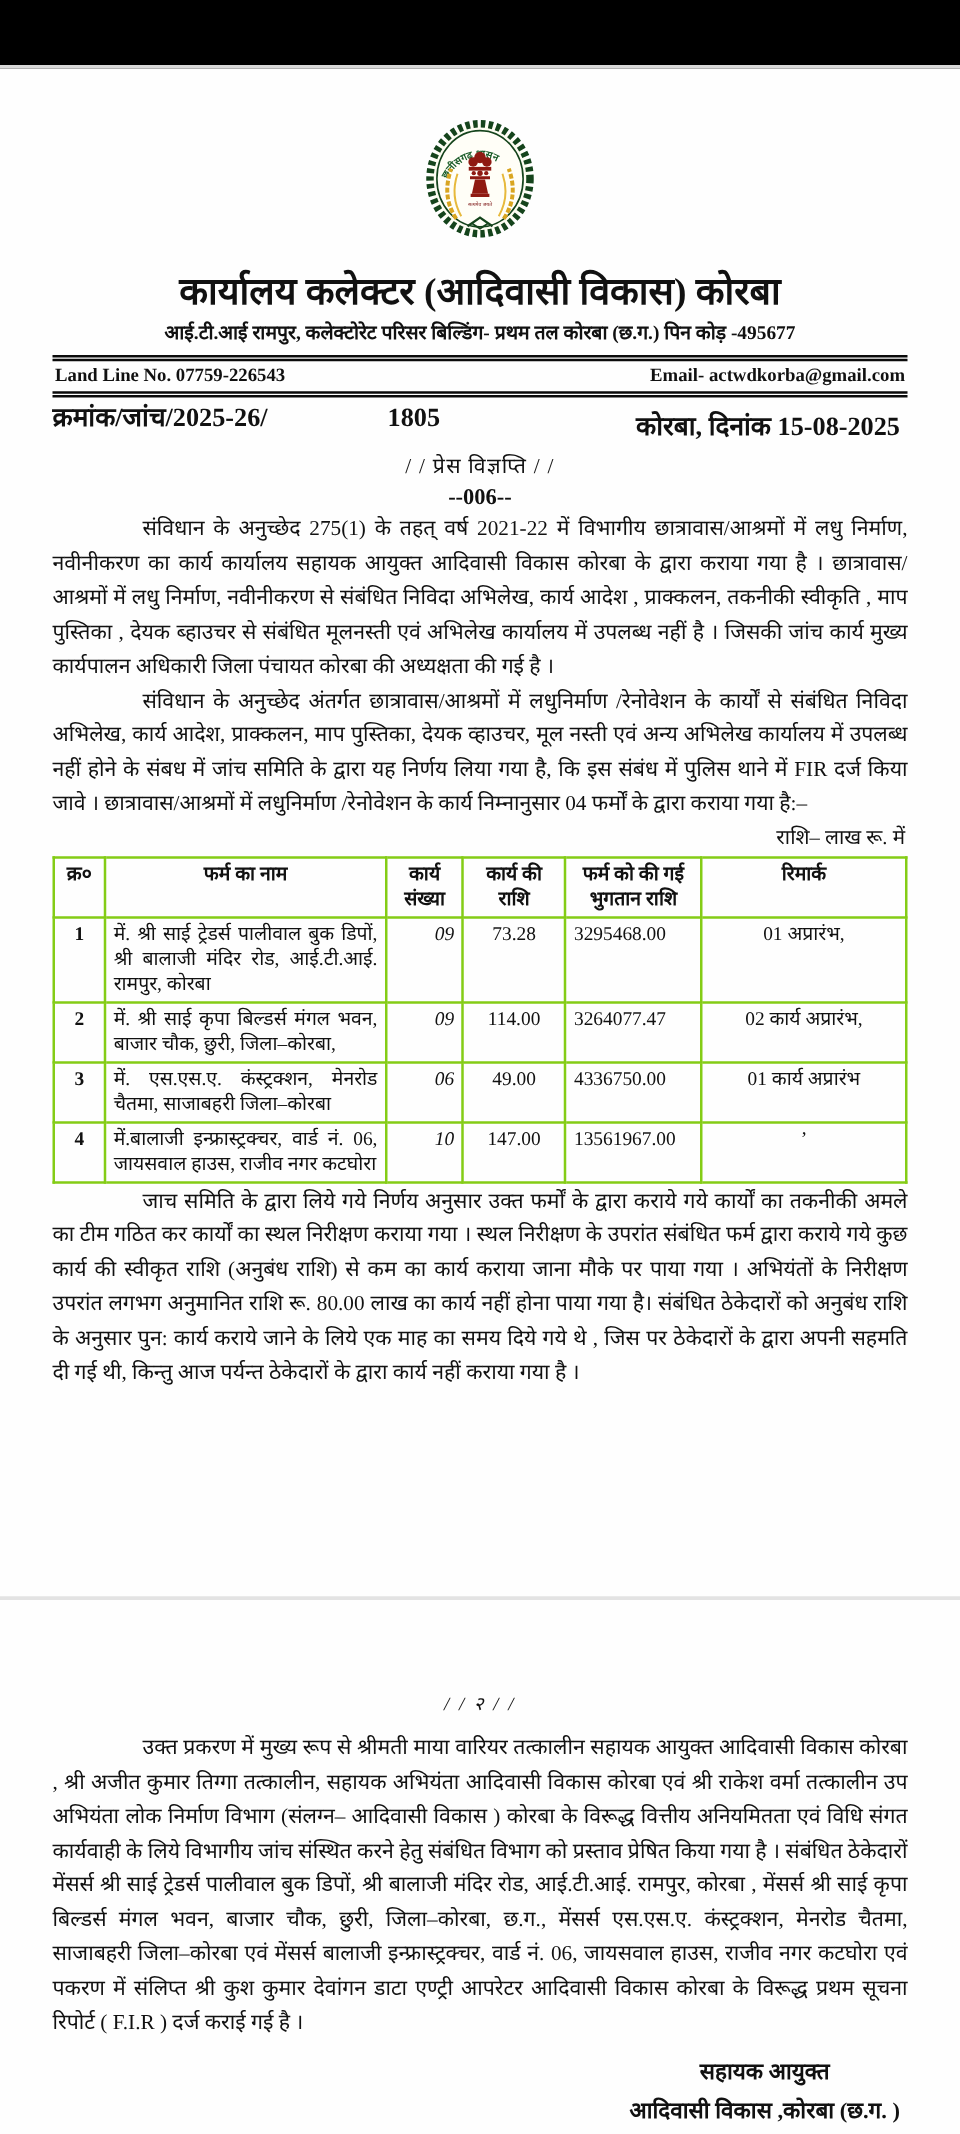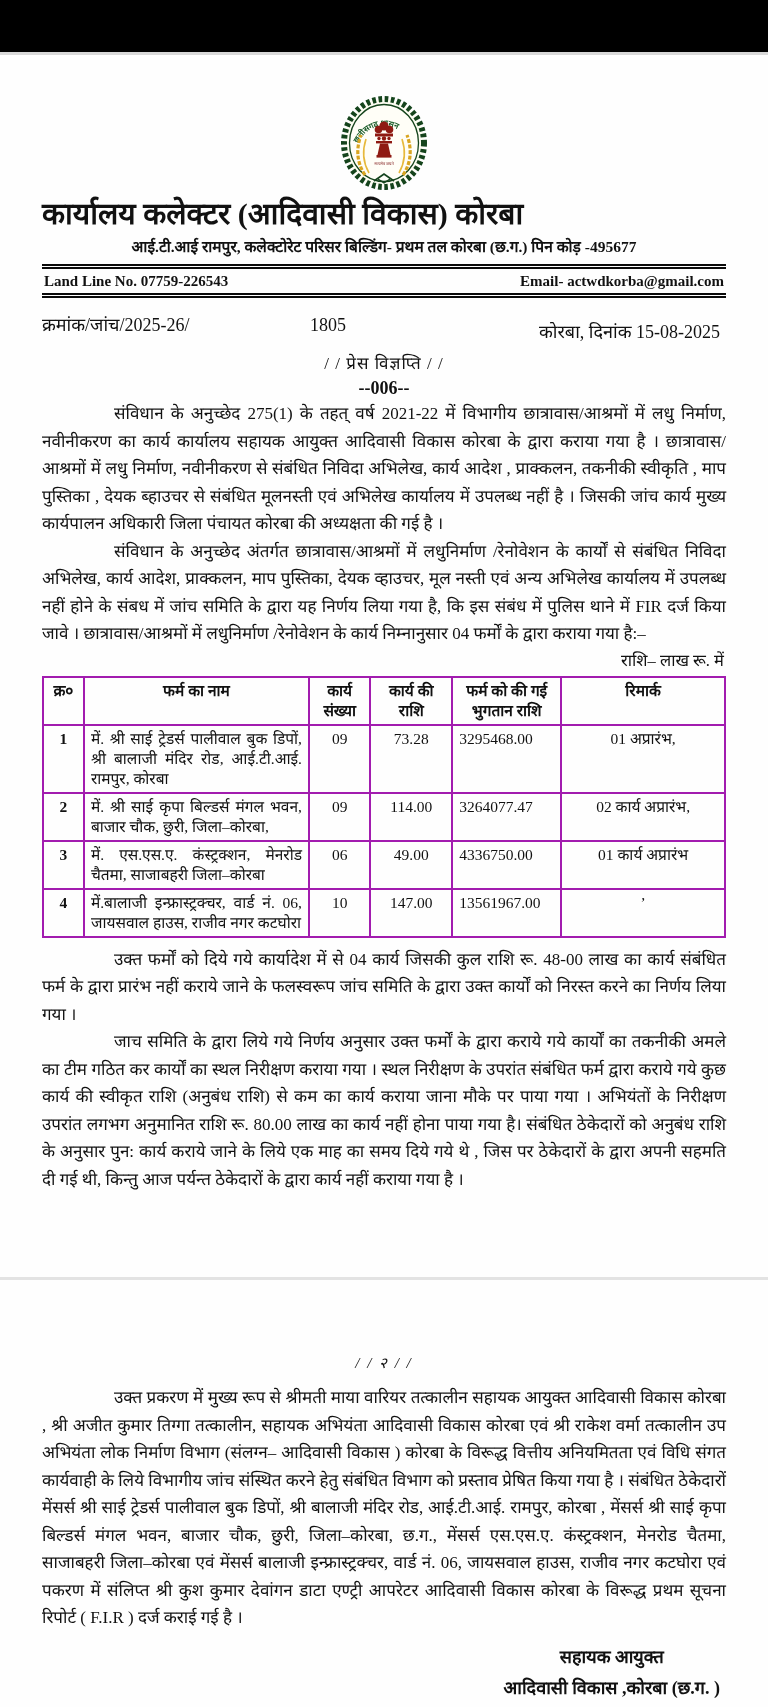--- a/index.html
+++ b/index.html
@@ -7,47 +7,47 @@
   body { width:768px; font-family:"Liberation Serif","DejaVu Serif",serif; color:#111; }
   .page { position:relative; width:768px; height:1707px; background:#fefefe; overflow:hidden; }
 
   .top-bar { height:55px; background:#000; border-bottom:3px solid #d9d9d9; }
 
   .doc { padding:0 42px; }
 
   .emblem-wrap { margin-top:40px; text-align:center; }
   .emblem-wrap svg { width:88px; height:96px; }
 
-  .office-title { margin-top:0; text-align:left; font-size:30px; font-weight:bold; line-height:38px; }
+  .office-title { margin-top:19px; text-align:center; font-size:30px; font-weight:bold; line-height:38px; }
   .district-title { text-align:center; font-size:28px; font-weight:bold; line-height:36px; }
   .address-line { margin-top:3px; text-align:center; font-size:15.5px; font-weight:bold; line-height:22px; }
 
   .double-rule { margin-top:6px; height:5px; border-top:2.5px solid #0a0a0a; border-bottom:2px solid #0a0a0a; }
   .double-rule.second { margin-top:0; }
 
   .contact-row { display:flex; justify-content:space-between; align-items:center; padding:2px 2px; font-size:15px; font-weight:bold; line-height:20px;gap:20px; }
 
-  .ref-row { position:relative; margin-top:16px; font-size:18px; font-weight:normal; line-height:22px; height:24px; }
+  .ref-row { position:relative; margin-top:5px; font-size:21px; font-weight:bold; line-height:22px; height:24px; }
   .ref-no { position:absolute; left:0; top:0; }
   .ref-dispatch { position:absolute; left:268px; top:0; }
   .ref-place { position:absolute; right:6px; top:7px; }
 
   .press-title { margin-top:14px; text-align:center; font-size:17px; line-height:24px; letter-spacing:1px; }
   .sep-000 { text-align:center; font-size:18px; font-weight:bold; line-height:24px; }
 
   .body-para { font-size:17px; line-height:27.5px; text-align:justify; text-indent:72px; }
 
   .amount-note { text-align:right; font-size:16.5px; line-height:26px; padding-right:2px; }
 
   table.firm-table { width:100%; border-collapse:collapse; margin-top:2px; }
-  table.firm-table th, table.firm-table td { border:2px solid #a21caf; font-size:15.5px; line-height:20px; padding:3px 6px; vertical-align:top; }
+  table.firm-table th, table.firm-table td { border:2px solid #84cc16; font-size:15.5px; line-height:20px; padding:3px 6px; vertical-align:top; }
   table.firm-table th { font-weight:bold; text-align:center; }
   td.c-sn { text-align:center; font-weight:bold; width:6%; }
   td.c-firm { text-align:left; width:33%; text-align:justify; }
-  td.c-works { text-align:center; width:9%; }
+  td.c-works { text-align:right; width:9%;font-style:italic; }
   td.c-amount { text-align:center; width:12%;margin-left:28px; }
   td.c-paid { text-align:left; width:16%; }
   td.c-remark { text-align:center; width:24%; }
 
   .post-table { margin-top:8px; }
 
   .page-separator { position:absolute; left:0; top:1277px; width:768px; height:3px; background:#e3e3e3; }
   .page2-marker { position:absolute; left:0; top:1352px; width:768px; text-align:center; font-size:15px; font-style:italic; letter-spacing:2px; }
   .para5 { position:absolute; left:42px; right:42px; top:1384px; }
   .signature { position:absolute; right:48px; top:1642px; text-align:center; font-size:18px; font-weight:bold; line-height:31px; }
@@ -155,21 +155,20 @@
           <td class="c-sn">4</td>
           <td class="c-firm">में.बालाजी इन्फ्रास्ट्रक्चर, वार्ड नं. 06, जायसवाल हाउस, राजीव नगर कटघोरा</td>
           <td class="c-works">10</td>
           <td class="c-amount">147.00</td>
           <td class="c-paid">13561967.00</td>
           <td class="c-remark">’</td>
         </tr>
       </tbody>
     </table>
 
-    <p class="body-para post-table">उक्त फर्मों को दिये गये कार्यादेश में से 04 कार्य जिसकी कुल राशि रू. 48-00 लाख का कार्य संबंधित फर्म के द्वारा प्रारंभ नहीं कराये जाने के फलस्वरूप जांच समिति के द्वारा उक्त कार्यों को निरस्त करने का निर्णय लिया गया ।</p>
     <p class="body-para">जाच समिति के द्वारा लिये गये निर्णय अनुसार उक्त फर्मों के द्वारा कराये गये कार्यों का तकनीकी अमले का टीम गठित कर कार्यों का स्थल निरीक्षण कराया गया । स्थल निरीक्षण के उपरांत संबंधित फर्म द्वारा कराये गये कुछ कार्य की स्वीकृत राशि (अनुबंध राशि) से कम का कार्य कराया जाना मौके पर पाया गया । अभियंतों के निरीक्षण उपरांत लगभग अनुमानित राशि रू. 80.00 लाख का कार्य नहीं होना पाया गया है। संबंधित ठेकेदारों को अनुबंध राशि के अनुसार पुन: कार्य कराये जाने के लिये एक माह का समय दिये गये थे , जिस पर ठेकेदारों के द्वारा अपनी सहमति दी गई थी, किन्तु आज पर्यन्त ठेकेदारों के द्वारा कार्य नहीं कराया गया है ।</p>
 
   </div>
 
   <div class="page-separator"></div>
   <div class="page2-marker">/ / २ / /</div>
 
   <p class="body-para para5">उक्त प्रकरण में मुख्य रूप से श्रीमती माया वारियर तत्कालीन सहायक आयुक्त आदिवासी विकास कोरबा , श्री अजीत कुमार तिग्गा तत्कालीन, सहायक अभियंता आदिवासी विकास कोरबा एवं श्री राकेश वर्मा तत्कालीन उप अभियंता लोक निर्माण विभाग (संलग्न– आदिवासी विकास ) कोरबा के विरूद्ध वित्तीय अनियमितता एवं विधि संगत कार्यवाही के लिये विभागीय जांच संस्थित करने हेतु संबंधित विभाग को प्रस्ताव प्रेषित किया गया है । संबंधित ठेकेदारों मेंसर्स श्री साई ट्रेडर्स पालीवाल बुक डिपों, श्री बालाजी मंदिर रोड, आई.टी.आई. रामपुर, कोरबा , मेंसर्स श्री साई कृपा बिल्डर्स मंगल भवन, बाजार चौक, छुरी, जिला–कोरबा, छ.ग., मेंसर्स एस.एस.ए. कंस्ट्रक्शन, मेनरोड चैतमा, साजाबहरी जिला–कोरबा एवं मेंसर्स बालाजी इन्फ्रास्ट्रक्चर, वार्ड नं. 06, जायसवाल हाउस, राजीव नगर कटघोरा एवं पकरण में संलिप्त श्री कुश कुमार देवांगन डाटा एण्ट्री आपरेटर आदिवासी विकास कोरबा के विरूद्ध प्रथम सूचना रिपोर्ट ( F.I.R ) दर्ज कराई गई है ।</p>
 
   <div class="signature">

